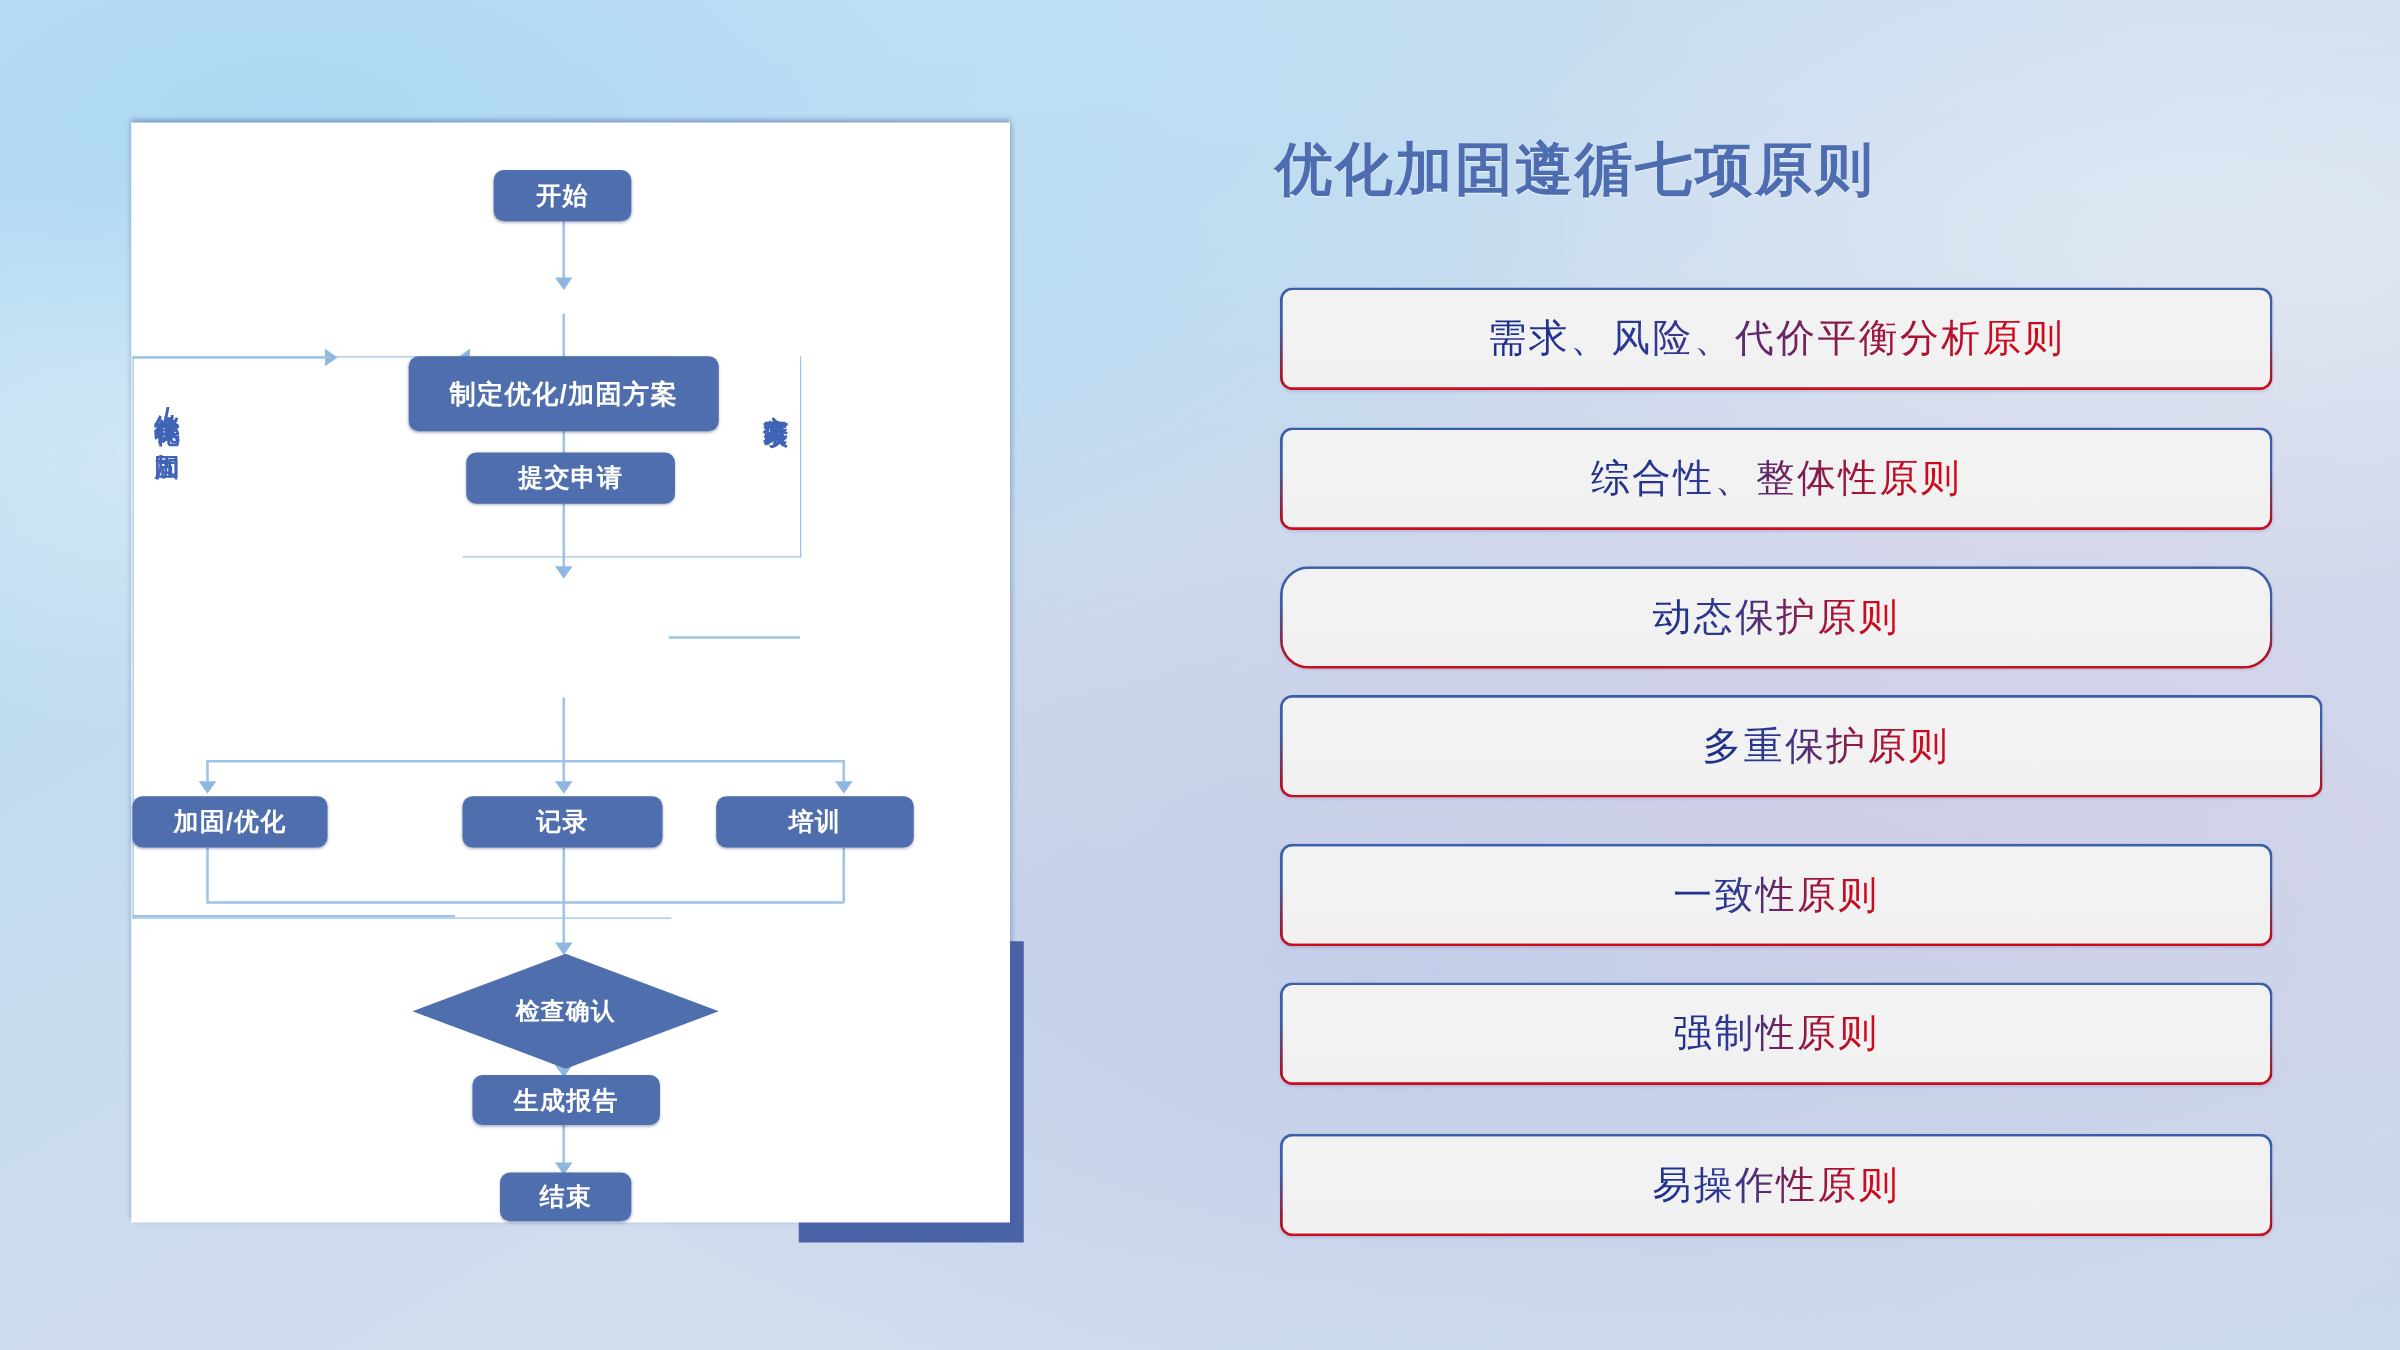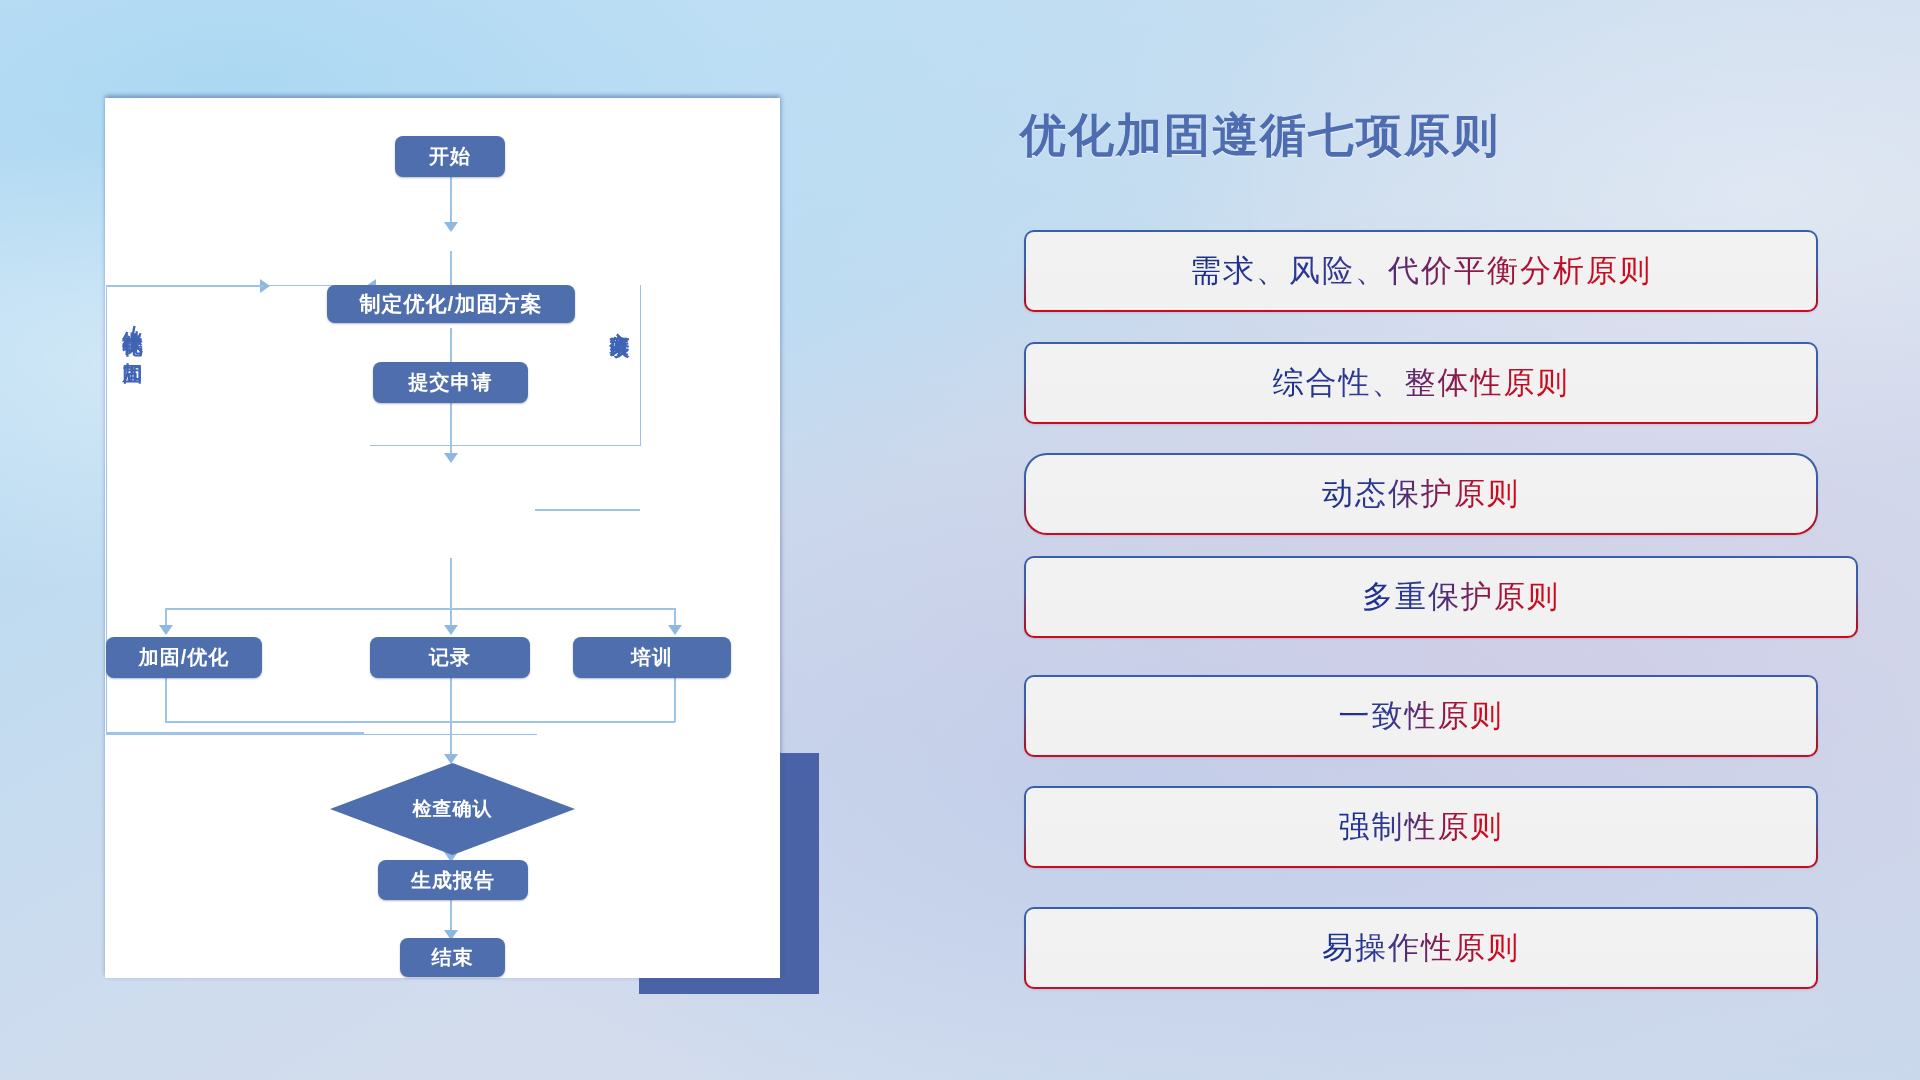--- a/index.html
+++ b/index.html
@@ -27,20 +27,21 @@
 
   
   #card-shadow{
     position:absolute;left:639px;top:753px;width:180px;height:241px;
     background:#4a63a6;
   }
   #flow-card{
     position:absolute;left:105px;top:98px;width:675px;height:880px;
     background:#ffffff;
     box-shadow:0 -3px 4px rgba(70,95,160,.45), 2px 0 4px rgba(70,95,160,.18);
+    padding-left:28px;
   }
   
   .loop-rect{
     position:absolute;border:1.4px solid #9dc3e6;background:transparent;
   }
   .flow-box{
     position:absolute;background:#4f6ead;border-radius:8px;
     color:#fff;font-weight:bold;display:flex;align-items:center;justify-content:center;
     box-shadow:0 1px 2px rgba(40,60,110,.35);
     letter-spacing:1px;white-space:nowrap;
@@ -143,23 +144,23 @@
 
   <div class="conn v" style="left:345px;top:700px;height:62px;"></div>
   <div class="arrow-d" style="left:339px;top:754px;"></div>
 
   <div class="conn v" style="left:345px;top:796px;height:44px;"></div>
   <div class="arrow-d" style="left:339px;top:832px;"></div>
 
   <div class="flow-box" style="left:290px;top:38px;width:110px;height:41px;font-size:20px;">开始</div>
 
 
-  <div class="flow-box" style="left:222px;top:187px;width:248px;height:38px;font-size:21px;">制定优化/加固方案</div>
-
-  <div class="flow-box" style="left:268px;top:264px;width:155px;height:41px;font-size:20px;">提交申请</div>
+  <div class="flow-box" style="left:222px;top:187px;width:248px;height:60px;font-size:21px;">制定优化/加固方案</div>
+
+  <div class="flow-box" style="left:268px;top:264px;width:167px;height:41px;font-size:20px;">提交申请</div>
 
 
   <div class="flow-box" style="left:1px;top:539px;width:156px;height:41px;font-size:20px;">加固/优化</div>
 
   <div class="flow-box" style="left:265px;top:539px;width:160px;height:41px;font-size:20px;">记录</div>
 
   <div class="flow-box" style="left:468px;top:539px;width:158px;height:41px;font-size:20px;">培训</div>
 
   <div class="flow-diamond" style="left:225px;top:665px;width:245px;height:92px;font-size:19px;">检查确认</div>
 

